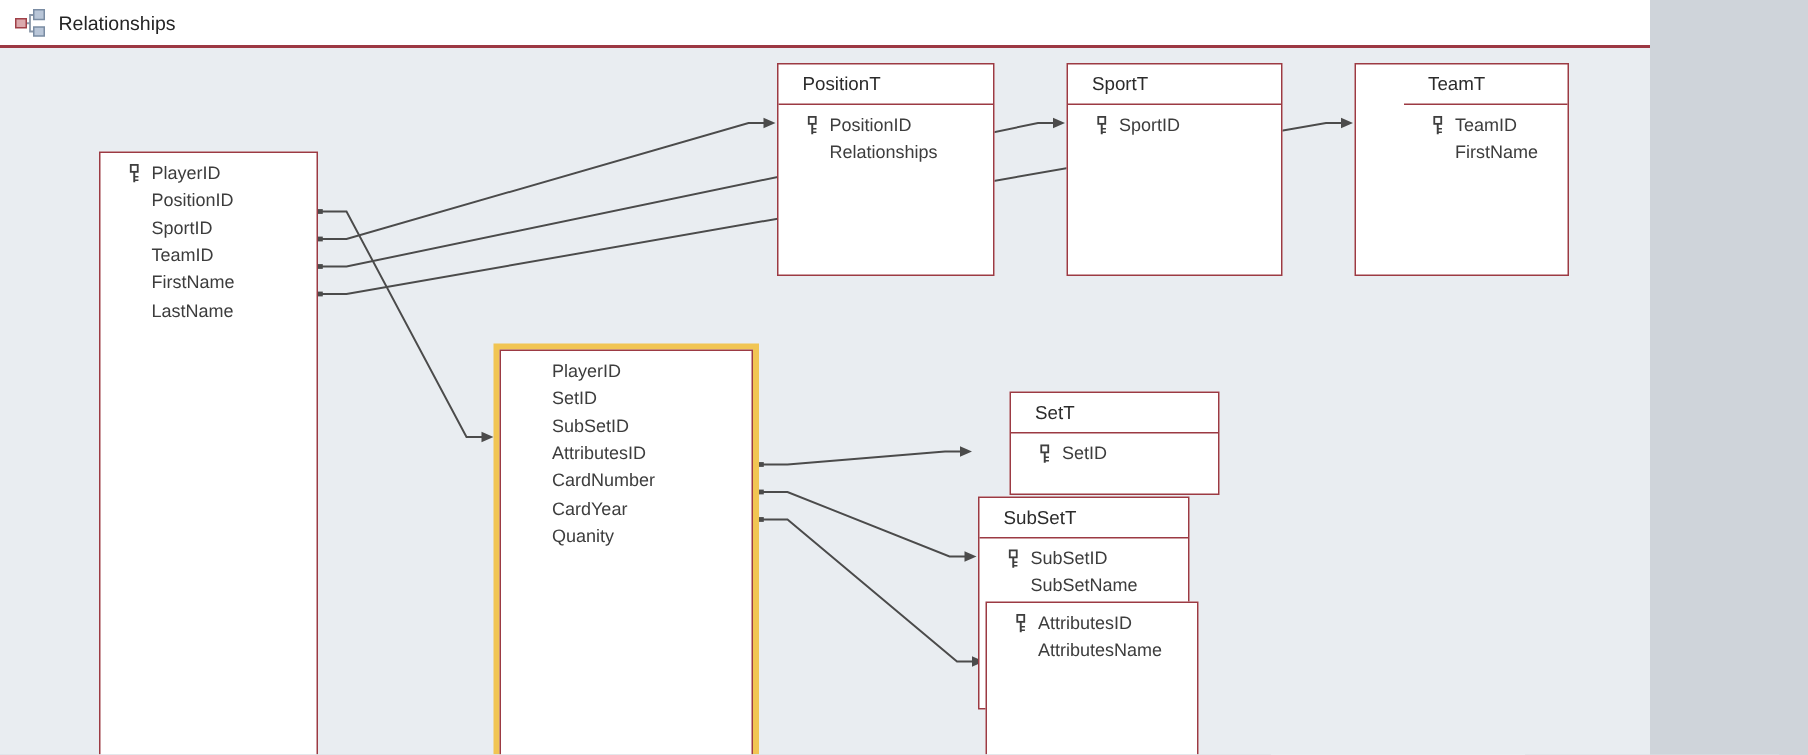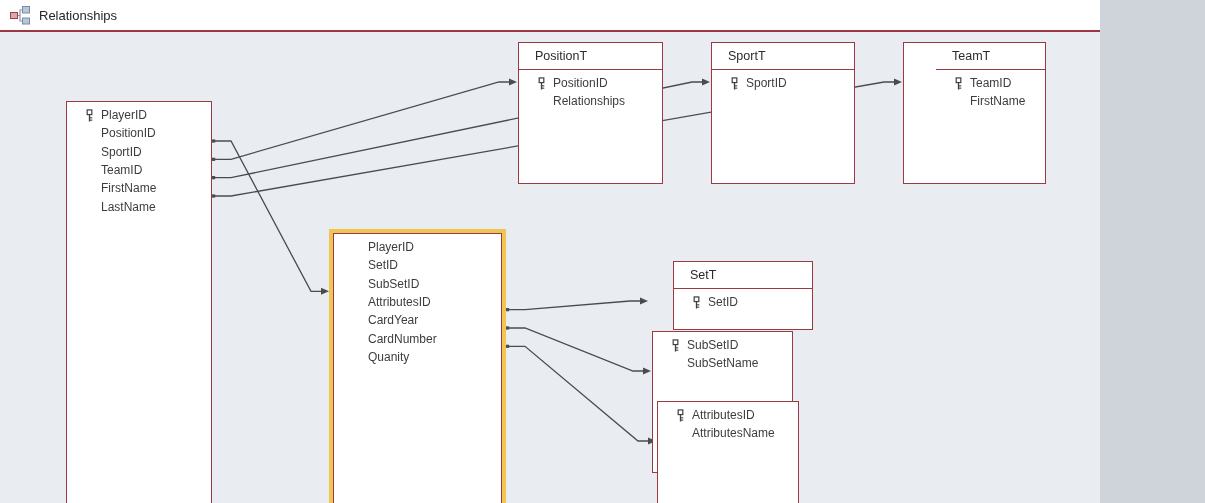--- a/index.html
+++ b/index.html
@@ -210,20 +210,21 @@
                 <line x1="4.5" y1="6" x2="4.5" y2="13.5" stroke="#3f3f3f" stroke-width="1.4"></line>
                 <line x1="4.5" y1="9.5" x2="7.5" y2="9.5" stroke="#3f3f3f" stroke-width="1.2"></line>
                 <line x1="4.5" y1="12" x2="7.5" y2="12" stroke="#3f3f3f" stroke-width="1.2"></line>
               </svg>
             </span>
             <span class="fname">SetID</span>
           </div>
         </div>
       </div>
       <div class="table-box" style="left: 652px; top: 299px; width: 141px; height: 142px;">
+        <div class="table-header"><span>SubSetT</span></div>
         <div class="table-fields">
           <div class="field-row">
             <span class="key-slot">
               <svg width="9" height="13" viewBox="0 0 9 14">
                 <rect x="2" y="1" width="5" height="5" fill="none" stroke="#3f3f3f" stroke-width="1.3"></rect>
                 <line x1="4.5" y1="6" x2="4.5" y2="13.5" stroke="#3f3f3f" stroke-width="1.4"></line>
                 <line x1="4.5" y1="9.5" x2="7.5" y2="9.5" stroke="#3f3f3f" stroke-width="1.2"></line>
                 <line x1="4.5" y1="12" x2="7.5" y2="12" stroke="#3f3f3f" stroke-width="1.2"></line>
               </svg>
             </span>
@@ -267,27 +268,27 @@
           <div class="field-row">
             <span class="key-slot"></span>
             <span class="fname">SubSetID</span>
           </div>
           <div class="field-row">
             <span class="key-slot"></span>
             <span class="fname">AttributesID</span>
           </div>
           <div class="field-row">
             <span class="key-slot"></span>
+            <span class="fname">CardNumber</span>
+          </div>
+          <div class="field-row">
+            <span class="key-slot"></span>
             <span class="fname">CardYear</span>
           </div>
           <div class="field-row">
             <span class="key-slot"></span>
-            <span class="fname">CardNumber</span>
-          </div>
-          <div class="field-row">
-            <span class="key-slot"></span>
             <span class="fname">Quanity</span>
           </div>
         </div>
       </div>
     </div>
 
 </div>
 
 </body></html>

